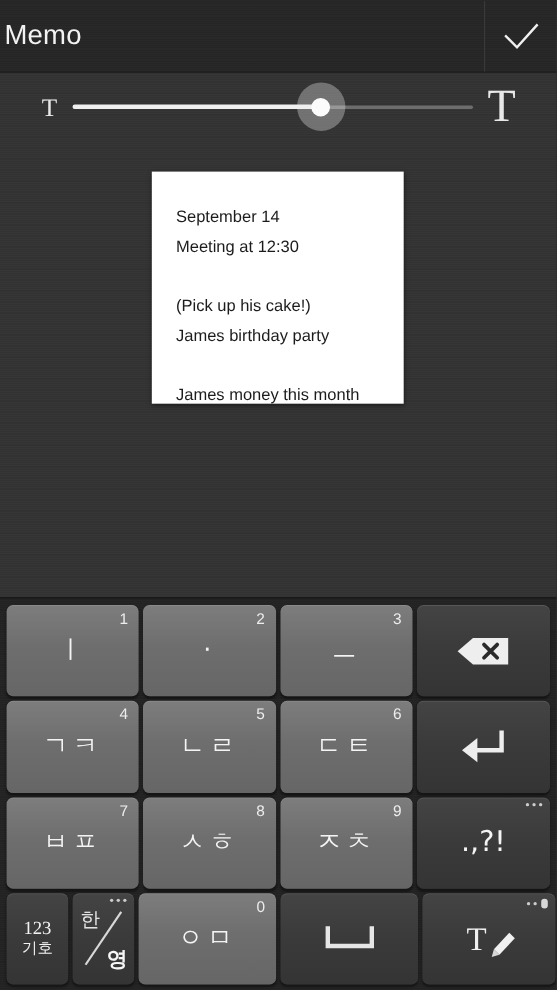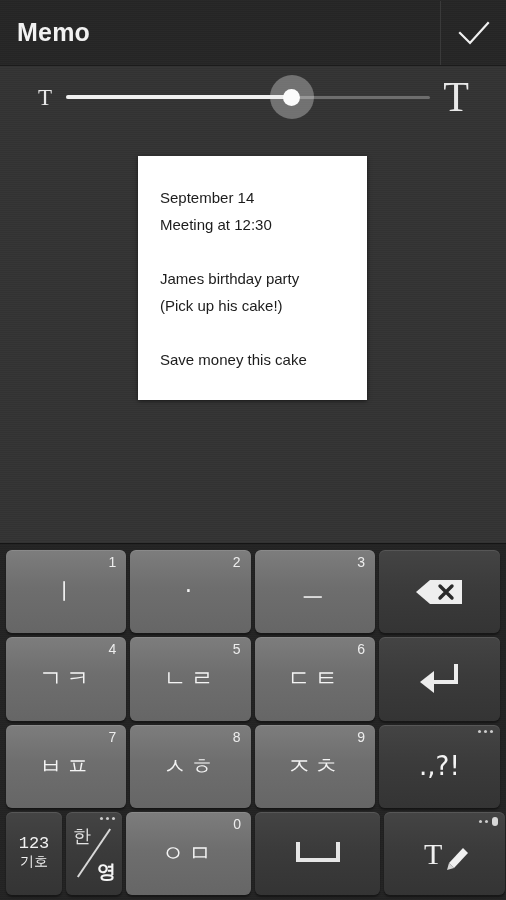--- a/index.html
+++ b/index.html
@@ -37,24 +37,24 @@
         0deg,
         rgba(255,255,255,0.012) 0px,
         rgba(255,255,255,0.012) 1px,
         rgba(0,0,0,0.02) 1px,
         rgba(0,0,0,0.02) 2px);
     display: flex;
     align-items: center;
     border-bottom: 1px solid #1b1b1b;
   }
   .app-title {
-    margin-left: 17px;
+    margin-left: 4px;
     color: #f2f2f2;
     font-size: 25px;
-    font-weight: 700;
+    font-weight: 400;
     letter-spacing: 0.2px;
   }
   .titlebar-spacer { flex: 1 1 auto; }
   .done-btn {
     width: 66px;
     height: 64px;
     border-left: 1px solid #3a3a3a;
     display: flex;
     align-items: center;
     justify-content: center;
@@ -122,21 +122,21 @@
   
   .memo-area {
     flex: 1 1 auto;
     position: relative;
   }
   .memo-paper {
     position: absolute;
     left: 138px;
     top: 28px;
     width: 229px;
-    height: 244px;
+    height: 211px;
     background: #ffffff;
     box-shadow: 0 1px 4px rgba(0,0,0,0.55);
     padding: 28px 18px 0 22px;
   }
   .memo-line {
     color: #1c1c1c;
     font-size: 15px;
     line-height: 27px;
     white-space: pre;
   }
@@ -223,21 +223,21 @@
   .key.lang { flex: 0 0 56px; }
   .key.zero { flex: 0 0 125px; }
   .key.space { flex: 0 0 125px; }
   .key.hand { flex: 0 0 121px; }
 
   .sym-123 {
     color: #f2f2f2;
     font-size: 17px;
     line-height: 19px;
     text-align: center;
-    font-family: Liberation Mono, monospace;
+    font-family: Liberation Serif, serif;
   }
   .sym-123 .sub { font-size: 14px; display: block; }
 
   .lang-inner {
     position: relative;
     width: 100%; height: 100%;
   }
   .lang-inner .han {
     position: absolute;
     left: 7px; top: 12px;
@@ -297,24 +297,24 @@
       <div class="thumb-dot" style="left: 62%;"></div>
     </div>
     <div class="t-large">T</div>
   </div>
 
   <div class="memo-area">
     <div class="memo-paper">
       <div class="memo-line">September 14</div>
       <div class="memo-line">Meeting at 12:30</div>
       <div class="memo-line blank">&nbsp;</div>
+      <div class="memo-line">(Pick up his cake!)</div>
       <div class="memo-line">James birthday party</div>
-      <div class="memo-line">(Pick up his cake!)</div>
       <div class="memo-line blank">&nbsp;</div>
-      <div class="memo-line">Save money this cake</div>
+      <div class="memo-line">James money this month</div>
     </div>
   </div>
 
   <div class="keyboard">
 
     <div class="krow">
       <div class="key">
         <span class="key-main">ㅣ</span>
         <span class="key-num">1</span>
       </div>

